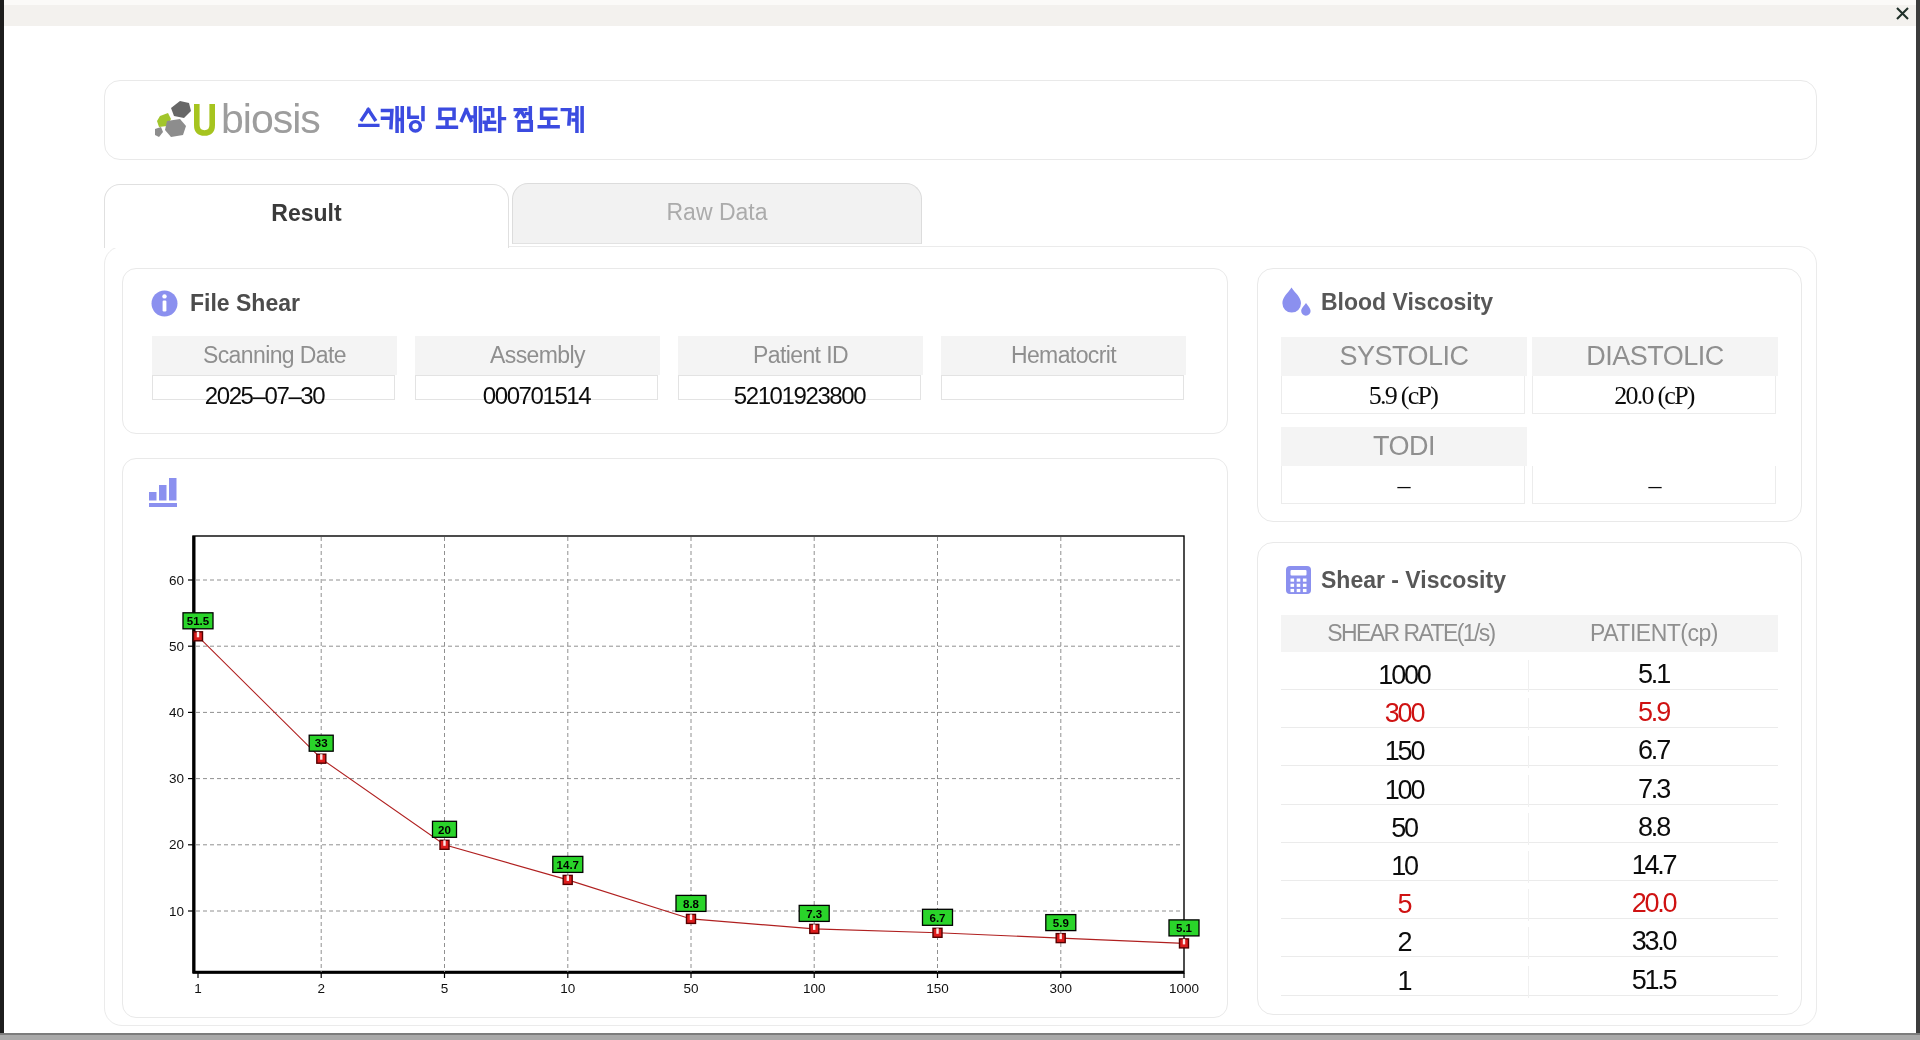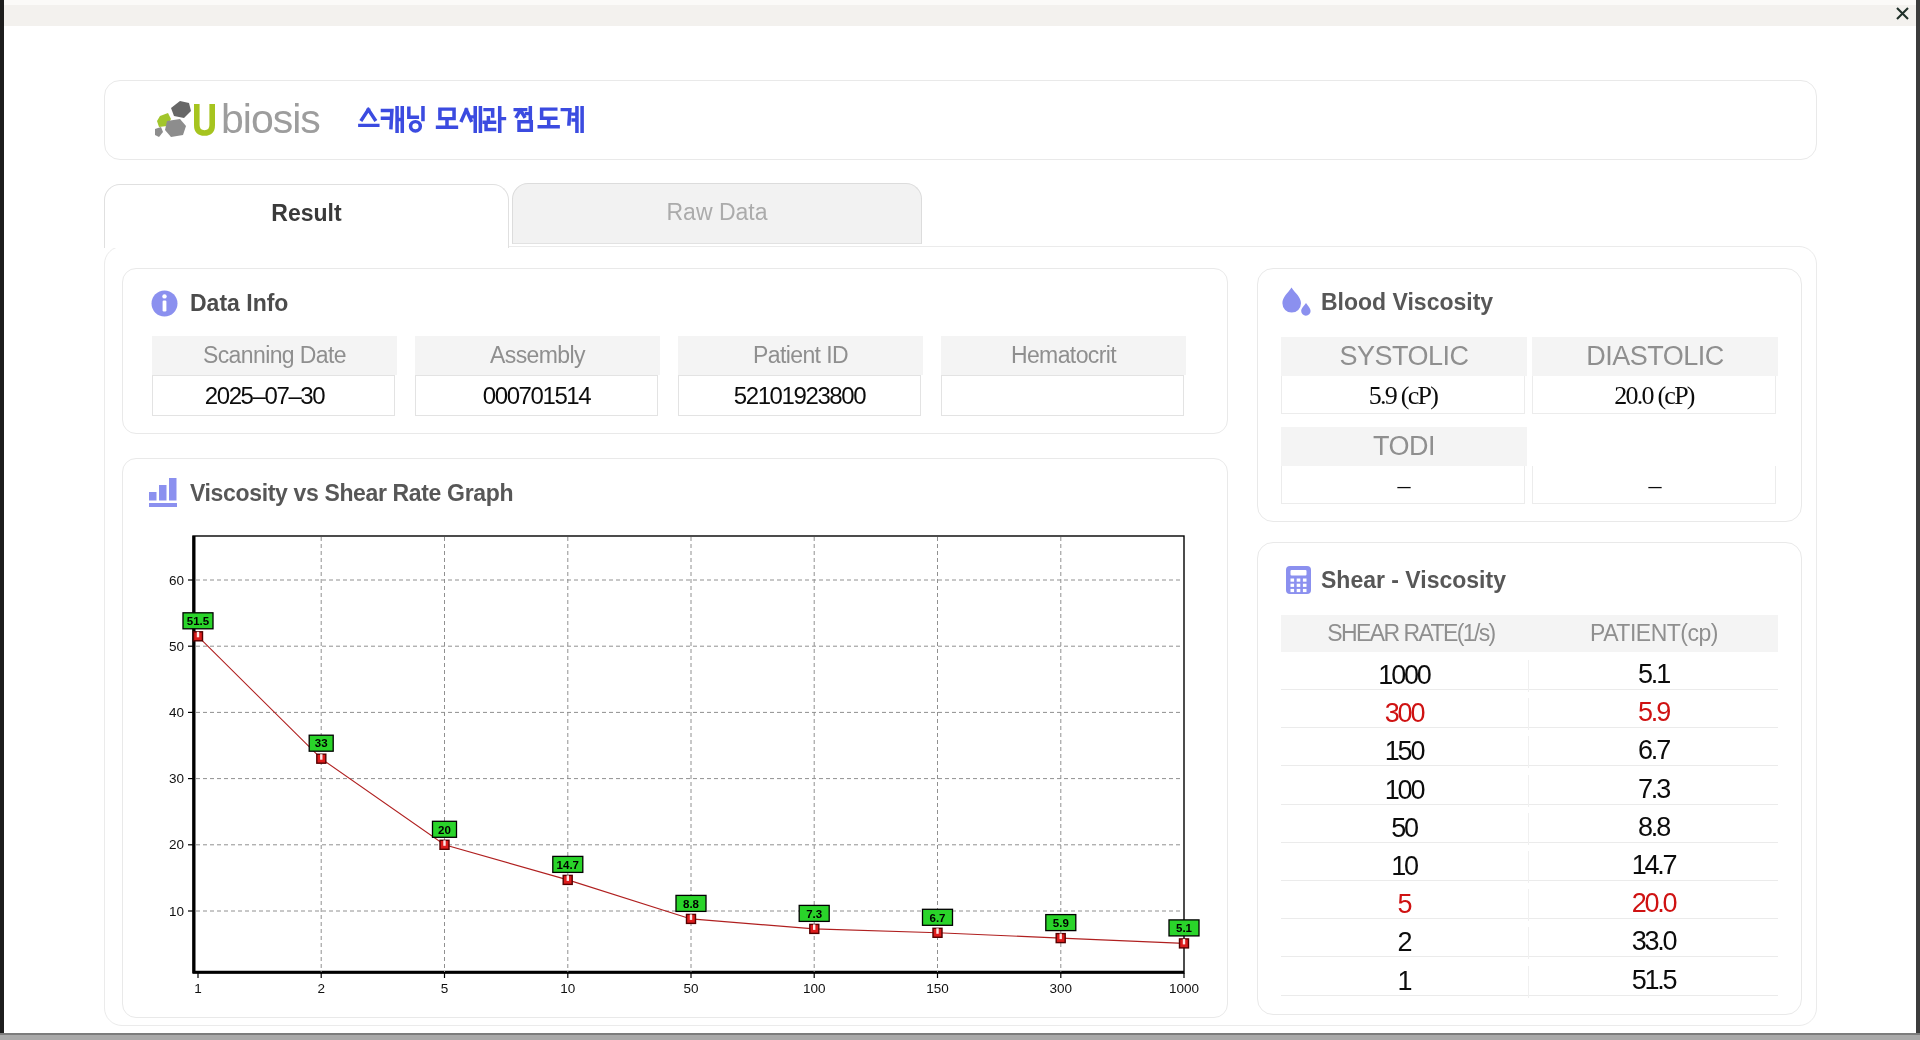--- a/index.html
+++ b/index.html
@@ -4,21 +4,21 @@
 * { margin:0; padding:0; box-sizing:border-box; }
 html,body { width:1920px; height:1040px; overflow:hidden; background:#fff;
   font-family:"Liberation Sans", sans-serif; }
 #root { position:relative; width:1920px; height:1040px; background:#fff; }
 .abs { position:absolute; }
 .card { position:absolute; background:#fff; border:1px solid #e9e9e9; border-radius:14px; }
 .ttl { position:absolute; font-weight:bold; font-size:23px; color:#575757; white-space:nowrap; }
 .ic { position:absolute; }
 .fhead { position:absolute; height:39px; background:#f4f4f4; color:#8f8f8f; font-size:23px;
   letter-spacing:-0.6px; text-align:center; line-height:39px; }
-.fval { position:absolute; height:41px; background:#fff; border:1px solid #e3e3e3; color:#0c0c0c;
+.fval { position:absolute; height:25px; background:#fff; border:1px solid #e3e3e3; color:#0c0c0c;
   font-size:24px; letter-spacing:-1.4px; text-align:center; line-height:39px; }
 .bhead { position:absolute; height:39px; background:#f4f4f4; color:#8f8f8f; font-size:27px;
   letter-spacing:-0.5px; text-align:center; line-height:39px; }
 .bval { position:absolute; height:38px; background:#fff; border:1px solid #ececec; border-top:none;
   color:#0c0c0c; font-size:26px; letter-spacing:-1.75px; text-align:center; line-height:40px;font-family:Liberation Serif, serif; }
 .shead { position:absolute; background:#f4f4f4; color:#8f8f8f; font-size:23px; letter-spacing:-1.6px; text-align:center; }
 .srow { position:absolute; border-bottom:1px solid #ebebeb; color:#0c0c0c; font-size:27px; letter-spacing:-2.2px; }
 .srow span { position:absolute; top:8px; text-align:center; }
 .sc1 { left:0; width:246px; }
 .sc2 { left:247px; width:250px; border-left:1px solid #f0f0f0; height:32px; line-height:28px; }
@@ -75,38 +75,37 @@
   border:1px solid #e0e0e0;border-bottom:none;border-radius:16px 16px 0 0"></div>
 <div class="abs" style="left:104px;top:184px;width:405px;height:60px;line-height:58px;text-align:center;
   font-weight:bold;font-size:23px;color:#3a3a3a">Result</div>
 
 <div class="card" style="left:122px;top:268px;width:1106px;height:166px"></div>
 <svg class="ic" style="left:151px;top:290px" width="27" height="27" viewBox="0 0 27 27">
       <circle cx="13.5" cy="13.5" r="13" fill="#8b90ef"></circle>
       <rect x="11.6" y="10.5" width="3.8" height="11" rx="1.2" fill="#fff"></rect>
       <circle cx="13.5" cy="6.4" r="2.2" fill="#fff"></circle>
     </svg>
-<div class="ttl" style="left:190px;top:290px;color:#4c4c4c">Data Info</div>
+<div class="ttl" style="left:190px;top:290px;color:#4c4c4c">File Shear</div>
 <div class="fhead" style="left:152px;top:336px;width:245px">Scanning Date</div>
 <div class="fval" style="left:152px;top:375px;width:243px;padding-right:18px;">2025–07–30</div>
 <div class="fhead" style="left:415px;top:336px;width:245px">Assembly</div>
 <div class="fval" style="left:415px;top:375px;width:243px;">000701514</div>
 <div class="fhead" style="left:678px;top:336px;width:245px">Patient ID</div>
 <div class="fval" style="left:678px;top:375px;width:243px;">52101923800</div>
 <div class="fhead" style="left:941px;top:336px;width:245px">Hematocrit</div>
 <div class="fval" style="left:941px;top:375px;width:243px;"></div>
 
 <div class="card" style="left:122px;top:458px;width:1106px;height:560px"></div>
 <svg class="ic" style="left:149px;top:478px" width="31" height="29" viewBox="0 0 31 29">
       <rect x="0" y="14" width="7.5" height="8.5" fill="#8b90ef"></rect>
       <rect x="10" y="7" width="7.5" height="15.5" fill="#8b90ef"></rect>
       <rect x="20" y="0" width="7.5" height="22.5" fill="#8b90ef"></rect>
       <rect x="0" y="25" width="28" height="4" fill="#8b90ef"></rect>
     </svg>
-<div class="ttl" style="left:190px;top:480px;letter-spacing:-0.35px">Viscosity vs Shear Rate Graph</div>
 <svg id="plot" style="left:150px;top:520px" width="1070" height="490" viewBox="0 0 1070 490">
 <rect x="43" y="16" width="991" height="437" fill="#fff" stroke="#000" stroke-width="1.4"></rect>
 <line x1="44" y1="16" x2="44" y2="453" stroke="#000" stroke-width="3"></line>
 <line x1="43" y1="452.1" x2="1034" y2="452.1" stroke="#000" stroke-width="2.6"></line>
 <line x1="46" y1="391.0" x2="1033" y2="391.0" stroke="#909090" stroke-width="1" stroke-dasharray="4,3"></line>
 <line x1="38" y1="391.0" x2="43" y2="391.0" stroke="#000" stroke-width="1.2"></line>
 <text x="34" y="395.5" text-anchor="end" font-size="13.5" fill="#111">10</text>
 <line x1="46" y1="324.8" x2="1033" y2="324.8" stroke="#909090" stroke-width="1" stroke-dasharray="4,3"></line>
 <line x1="38" y1="324.8" x2="43" y2="324.8" stroke="#000" stroke-width="1.2"></line>
 <text x="34" y="329.3" text-anchor="end" font-size="13.5" fill="#111">20</text>

